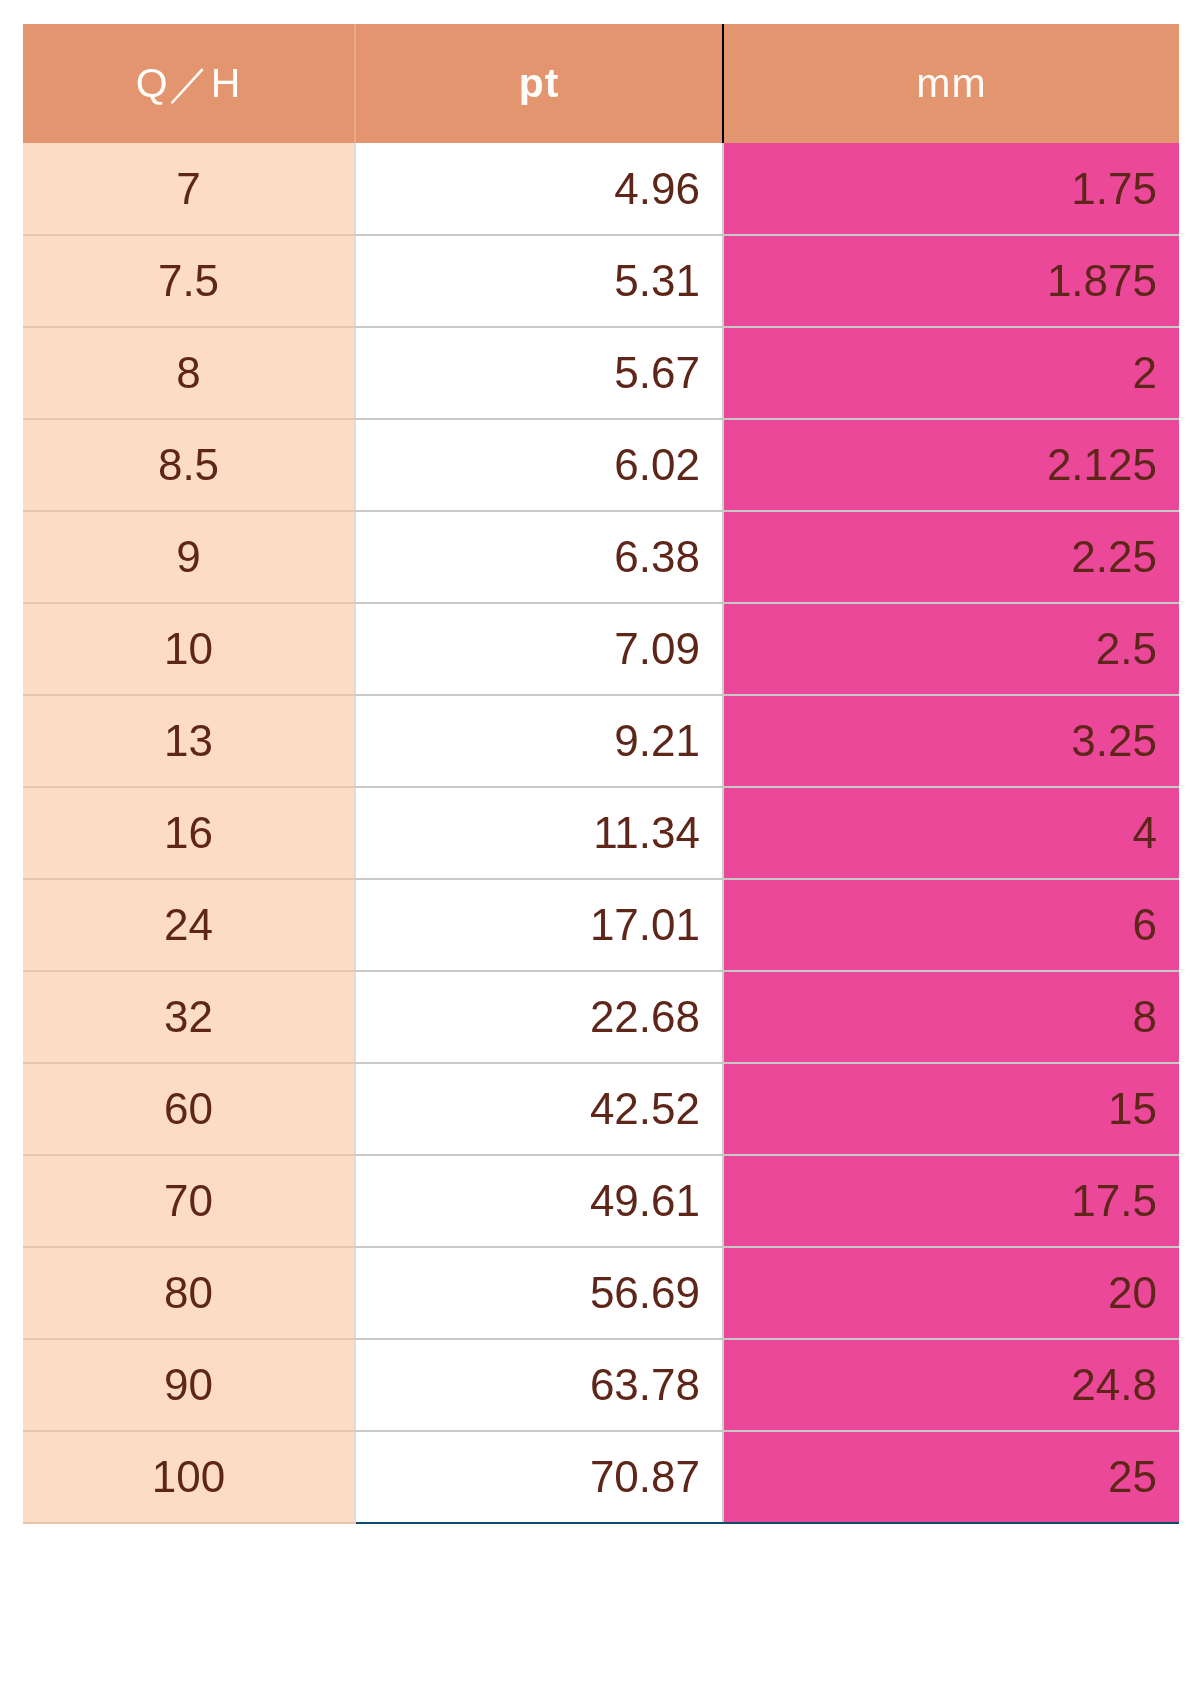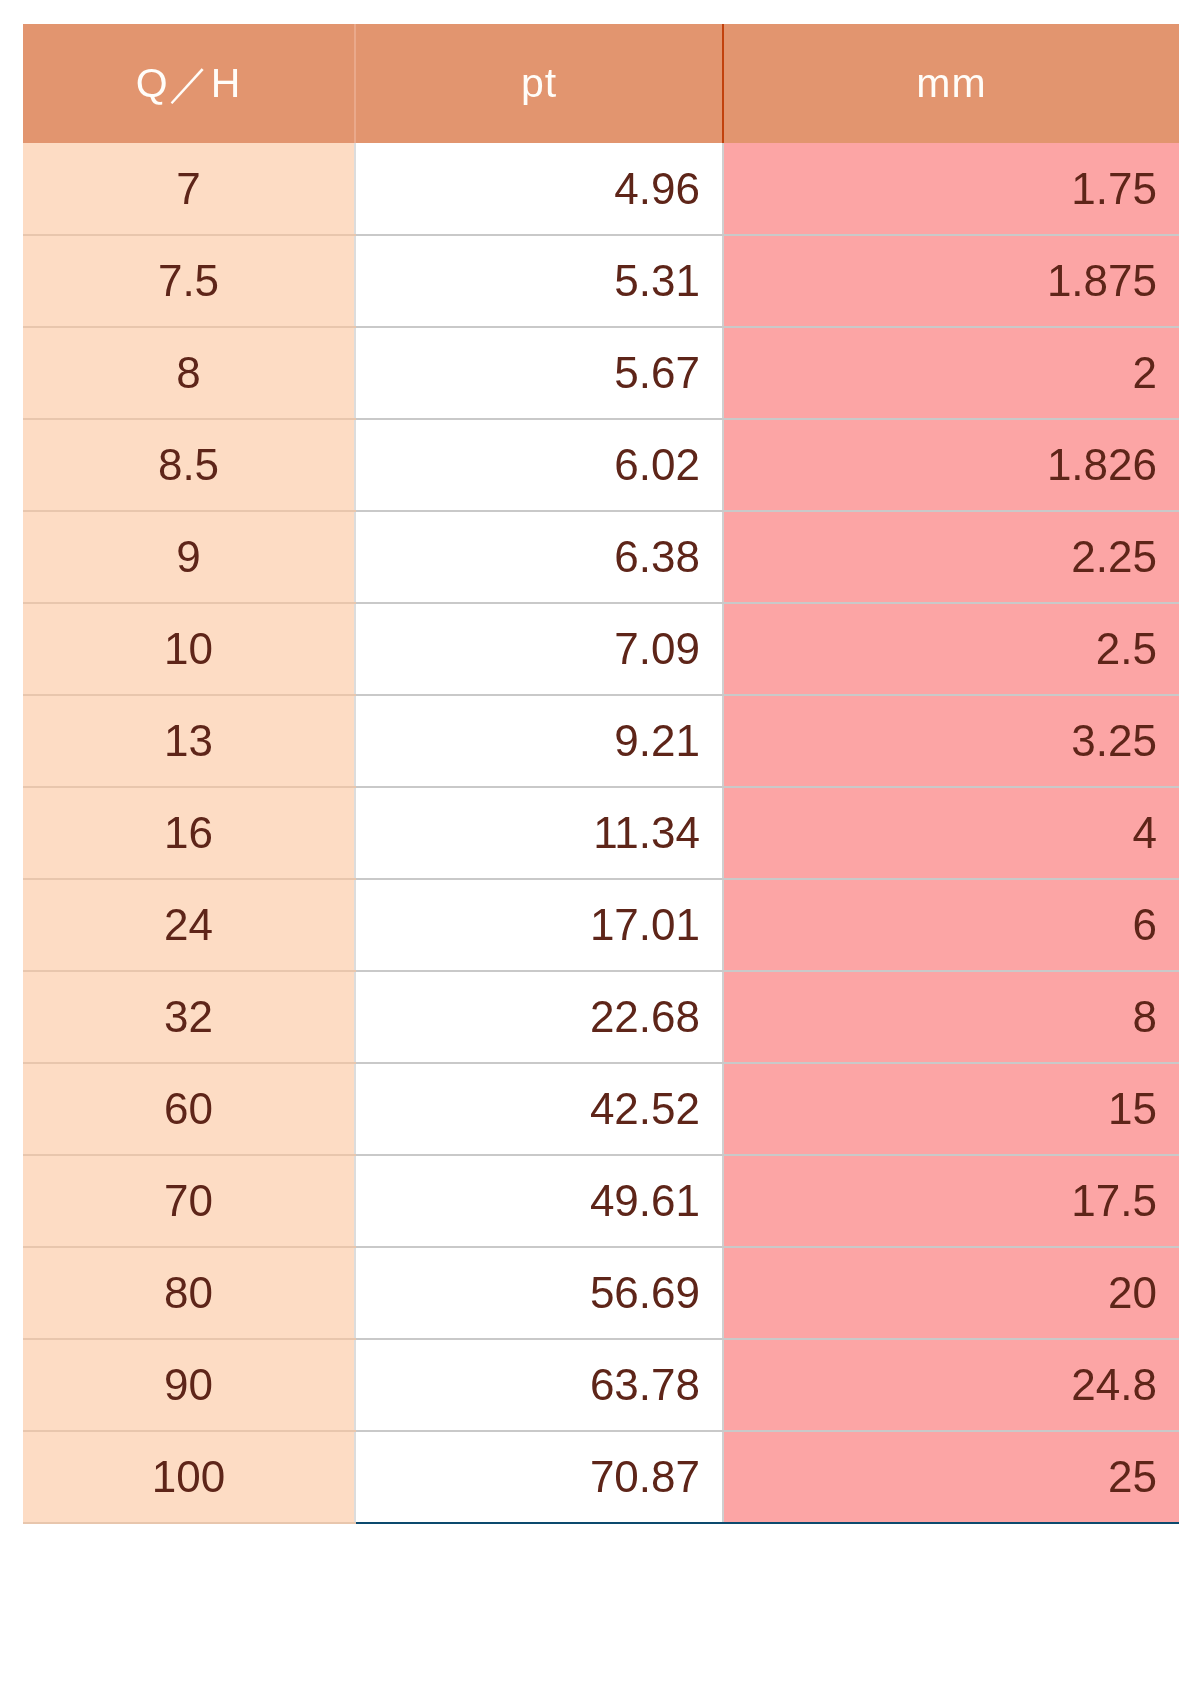--- a/index.html
+++ b/index.html
@@ -50,21 +50,22 @@
     padding: 1px;
     text-align: center;
     vertical-align: middle;
     border: none;
     box-sizing: border-box;
   }
   thead th.th-qh {
     border-right: 2px solid #eaa98b;
   }
   thead th.th-pt {
-    border-right: 2px solid #c2410c;
+    border-right: 2px solid #000000;
+    font-weight: bold;
   }
 
   
   tbody td {
     height: 92px;
     padding: 0 22px;
     font-size: 44px;
     font-weight: 400;
     color: #5e2519;
     vertical-align: middle;
@@ -80,21 +81,21 @@
   }
 
   tbody td.c-pt {
     background: #ffffff;
     text-align: right;
     border-right: 2px solid #cfcfcf;
     margin-left: 44px;
   }
 
   tbody td.c-mm {
-    background: #fca5a5;
+    background: #ec4899;
     text-align: right;
     margin-left: 20px;
   }
 
   tbody tr:last-child td.c-qh { border-bottom: 2px solid #e8c6ad; }
   tbody tr:last-child td.c-pt,
   tbody tr:last-child td.c-mm { border-bottom: 2px solid #0c4a6e; }
 </style>
 </head>
 <body>
@@ -126,21 +127,21 @@
             <td class="c-mm">1.875</td>
           </tr>
           <tr>
             <td class="c-qh">8</td>
             <td class="c-pt">5.67</td>
             <td class="c-mm">2</td>
           </tr>
           <tr>
             <td class="c-qh">8.5</td>
             <td class="c-pt">6.02</td>
-            <td class="c-mm">1.826</td>
+            <td class="c-mm">2.125</td>
           </tr>
           <tr>
             <td class="c-qh">9</td>
             <td class="c-pt">6.38</td>
             <td class="c-mm">2.25</td>
           </tr>
           <tr>
             <td class="c-qh">10</td>
             <td class="c-pt">7.09</td>
             <td class="c-mm">2.5</td>

